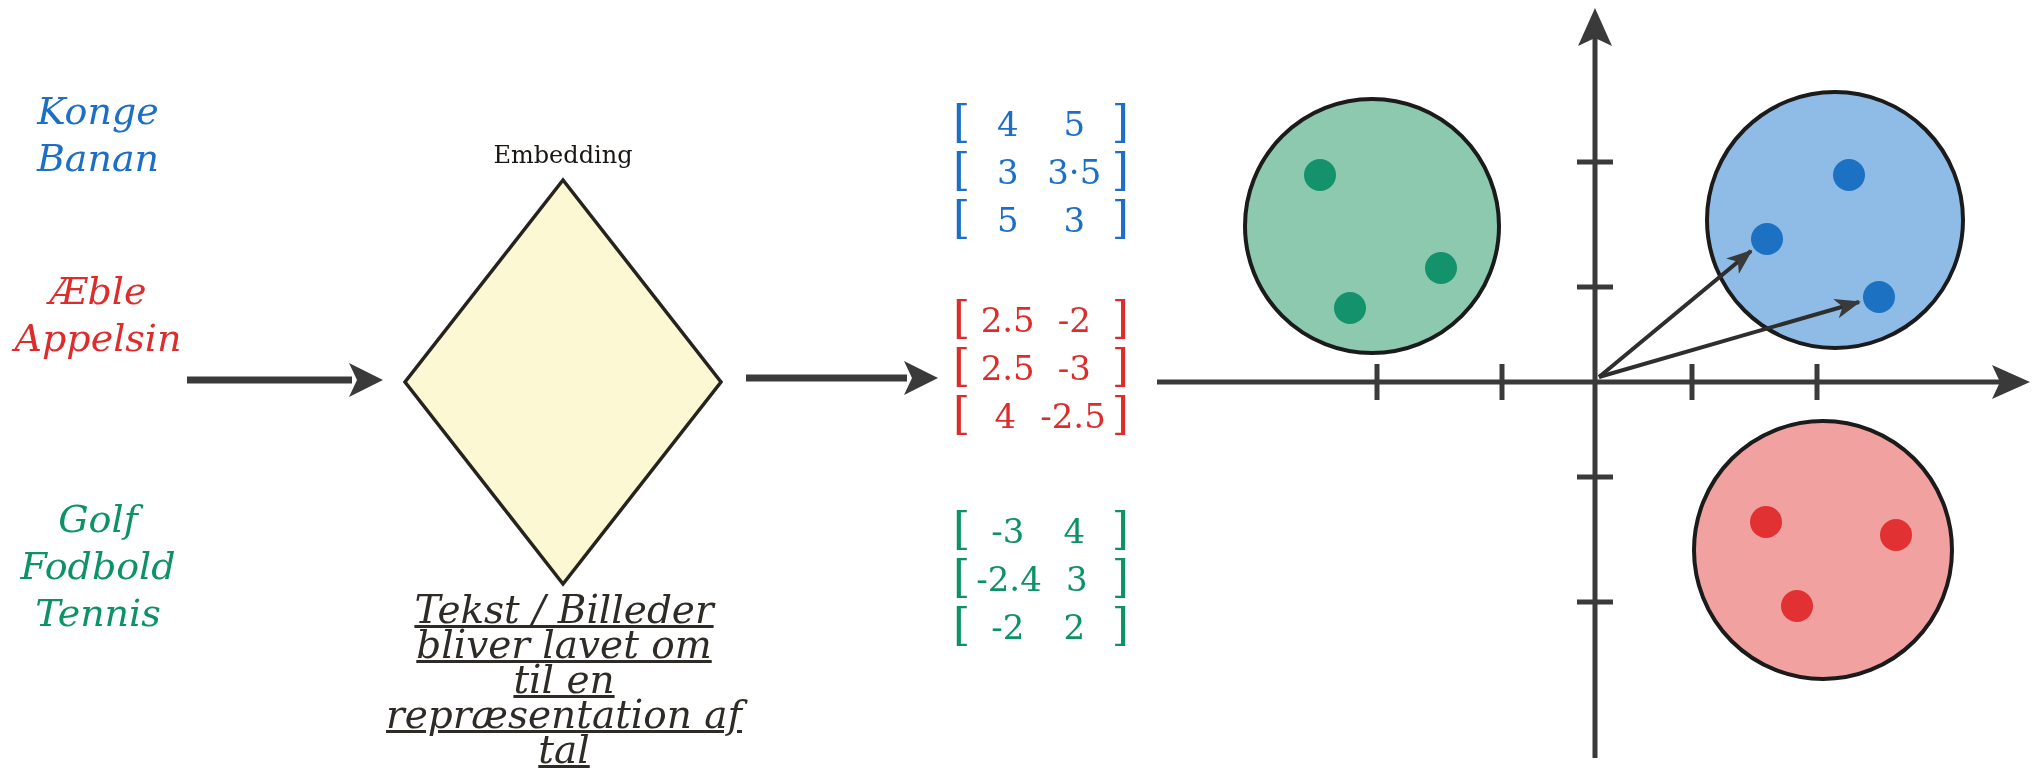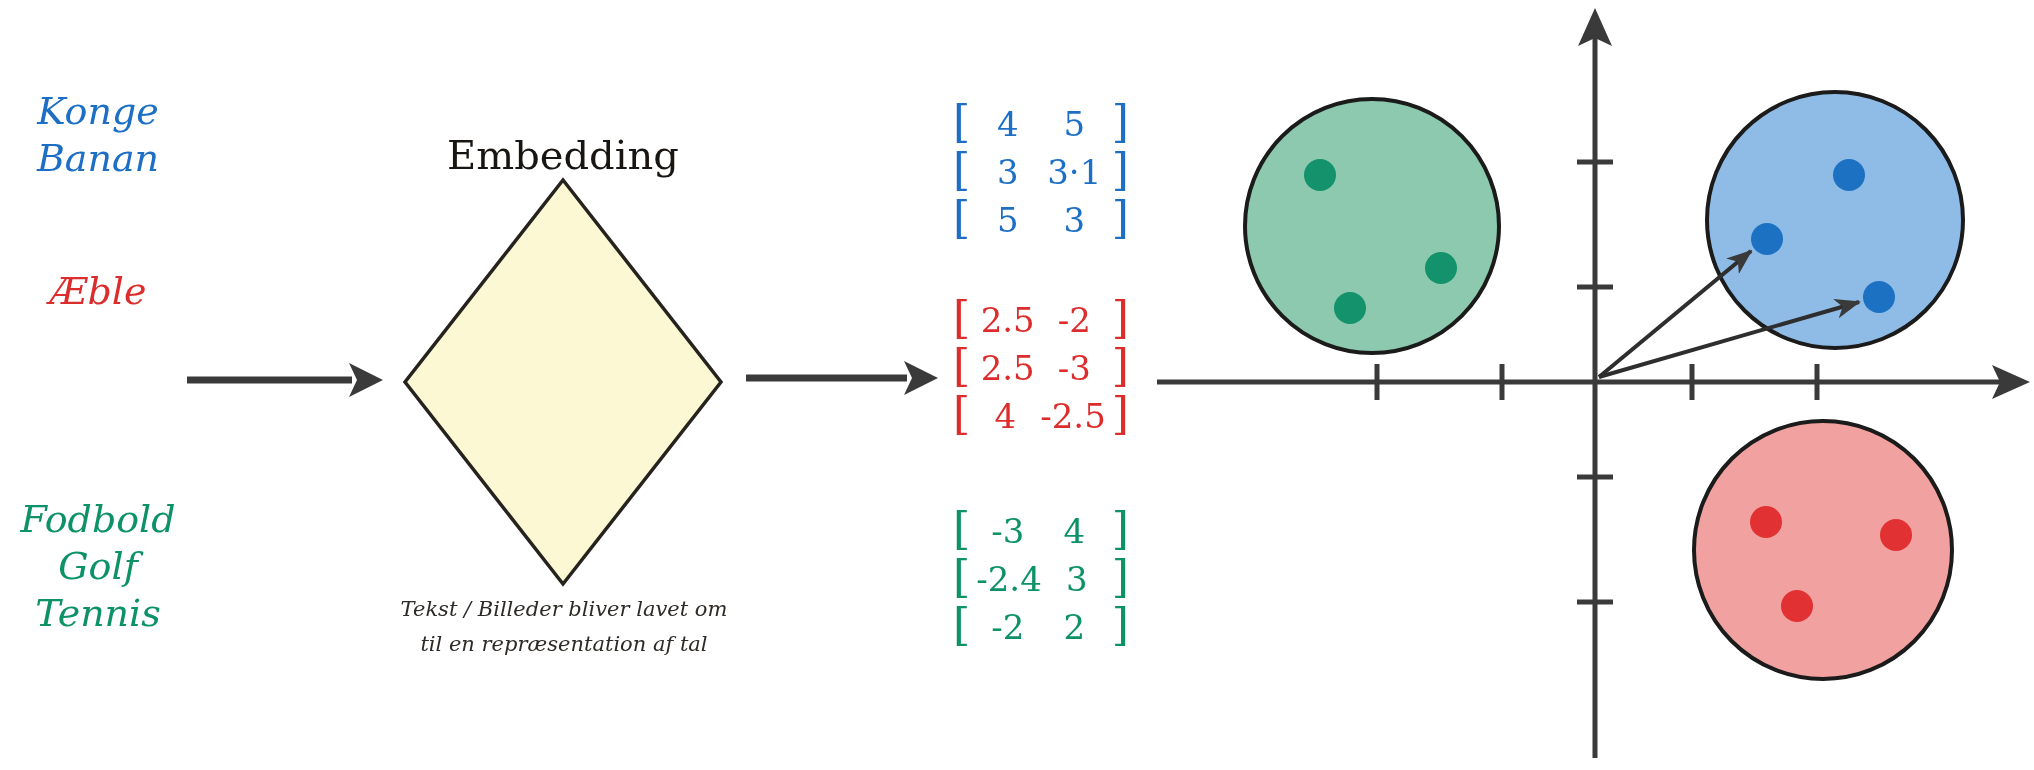--- a/index.html
+++ b/index.html
@@ -8,23 +8,23 @@
     font-family:"DejaVu Serif","Liberation Serif",serif;
   }
   svg.draw{position:absolute;left:0;top:0;width:2034px;height:770px;}
   .txt{position:absolute;}
   .words-col{left:0;width:196px;text-align:center;}
   .word{height:47px;line-height:47px;font-size:38px;font-style:italic;white-space:nowrap;}
   .w-blue{color:var(--blue_text);}
   .w-red{color:var(--red_text);}
   .w-green{color:var(--green_text);}
   .emb-title{left:413px;top:135px;width:300px;text-align:center;
-    font-size:40px;line-height:40px;color:var(--title_text);}
+    font-size:24px;line-height:40px;color:var(--title_text);}
   .emb-caption{left:383px;top:592px;width:362px;text-align:center;
-    font-size:21px;line-height:35px;font-style:italic;color:var(--caption_text);}
+    font-size:39px;line-height:35px;font-style:italic;color:var(--caption_text);text-decoration:underline;}
   .vec-col{left:945px;width:192px;}
   .vec-row{display:flex;justify-content:space-between;align-items:center;
     height:48px;font-size:34px;width:176px;margin:0 auto;}
   .vec-row .br{font-size:44px;font-weight:400;line-height:1;transform:translateY(-2px);}
   .vec-row .num{min-width:58px;text-align:center;white-space:nowrap;}
 </style>
 </head>
 <body>
 
 <div class="canvas">
@@ -89,44 +89,45 @@
     <line x1="1599" y1="377" x2="1751" y2="251" style="stroke:#2e2e2e" stroke-width="4" marker-end="url(#vhead)"></line>
     <line x1="1599" y1="377" x2="1859" y2="302" style="stroke:#2e2e2e" stroke-width="4" marker-end="url(#vhead)"></line>
   </svg>
 
   <div class="txt words-col" style="top:88px;">
     <div class="word w-blue">Konge</div>
     <div class="word w-blue">Banan</div>
   </div>
   <div class="txt words-col" style="top:268px;">
     <div class="word w-red">Æble</div>
+    <div class="word w-red">Appelsin</div>
   </div>
   <div class="txt words-col" style="top:496px;">
+    <div class="word w-green">Golf</div>
     <div class="word w-green">Fodbold</div>
-    <div class="word w-green">Golf</div>
     <div class="word w-green">Tennis</div>
   </div>
 
   <div class="txt emb-title">Embedding</div>
   <div class="txt emb-caption">
     <div>Tekst / Billeder bliver lavet om</div>
     <div>til en repræsentation af tal</div>
   </div>
 
   <div class="txt vec-col" style="top:100px;">
     <div class="vec-row w-blue">
       <span class="br">[</span>
       <span class="num">4</span>
       <span class="num">5</span>
       <span class="br">]</span>
     </div>
     <div class="vec-row w-blue">
       <span class="br">[</span>
       <span class="num">3</span>
-      <span class="num">3·1</span>
+      <span class="num">3·5</span>
       <span class="br">]</span>
     </div>
     <div class="vec-row w-blue">
       <span class="br">[</span>
       <span class="num">5</span>
       <span class="num">3</span>
       <span class="br">]</span>
     </div>
   </div>
 

